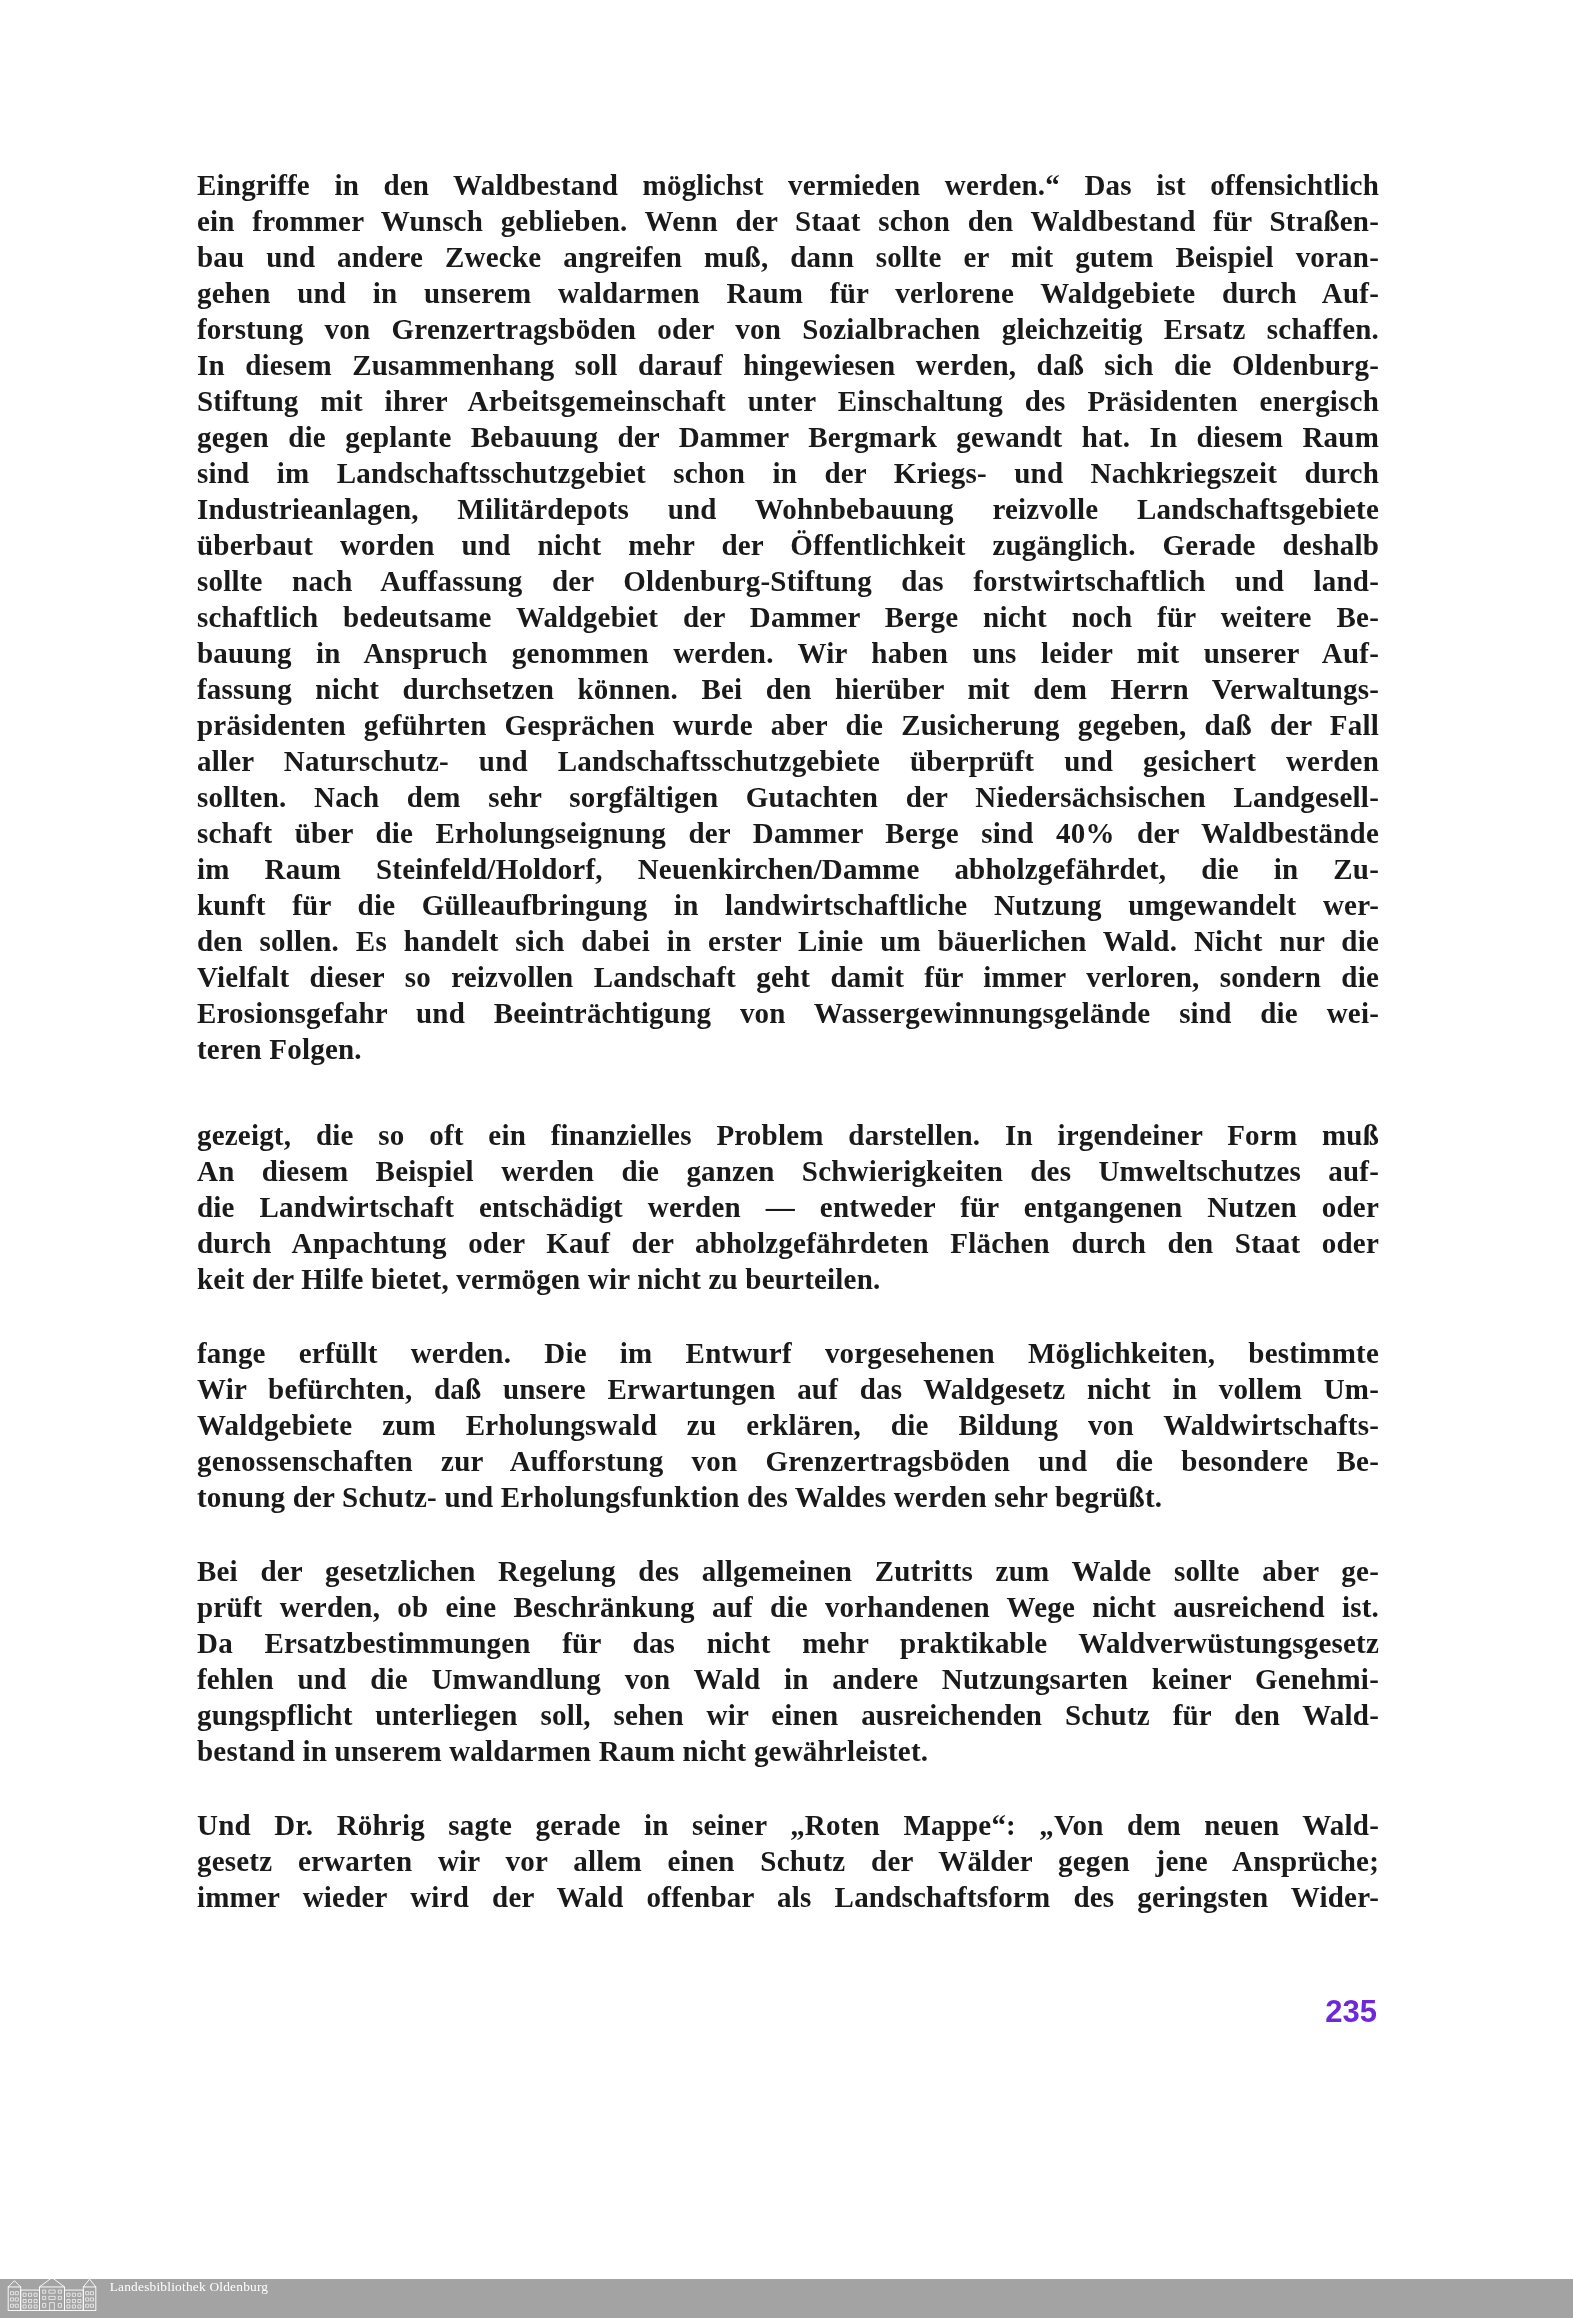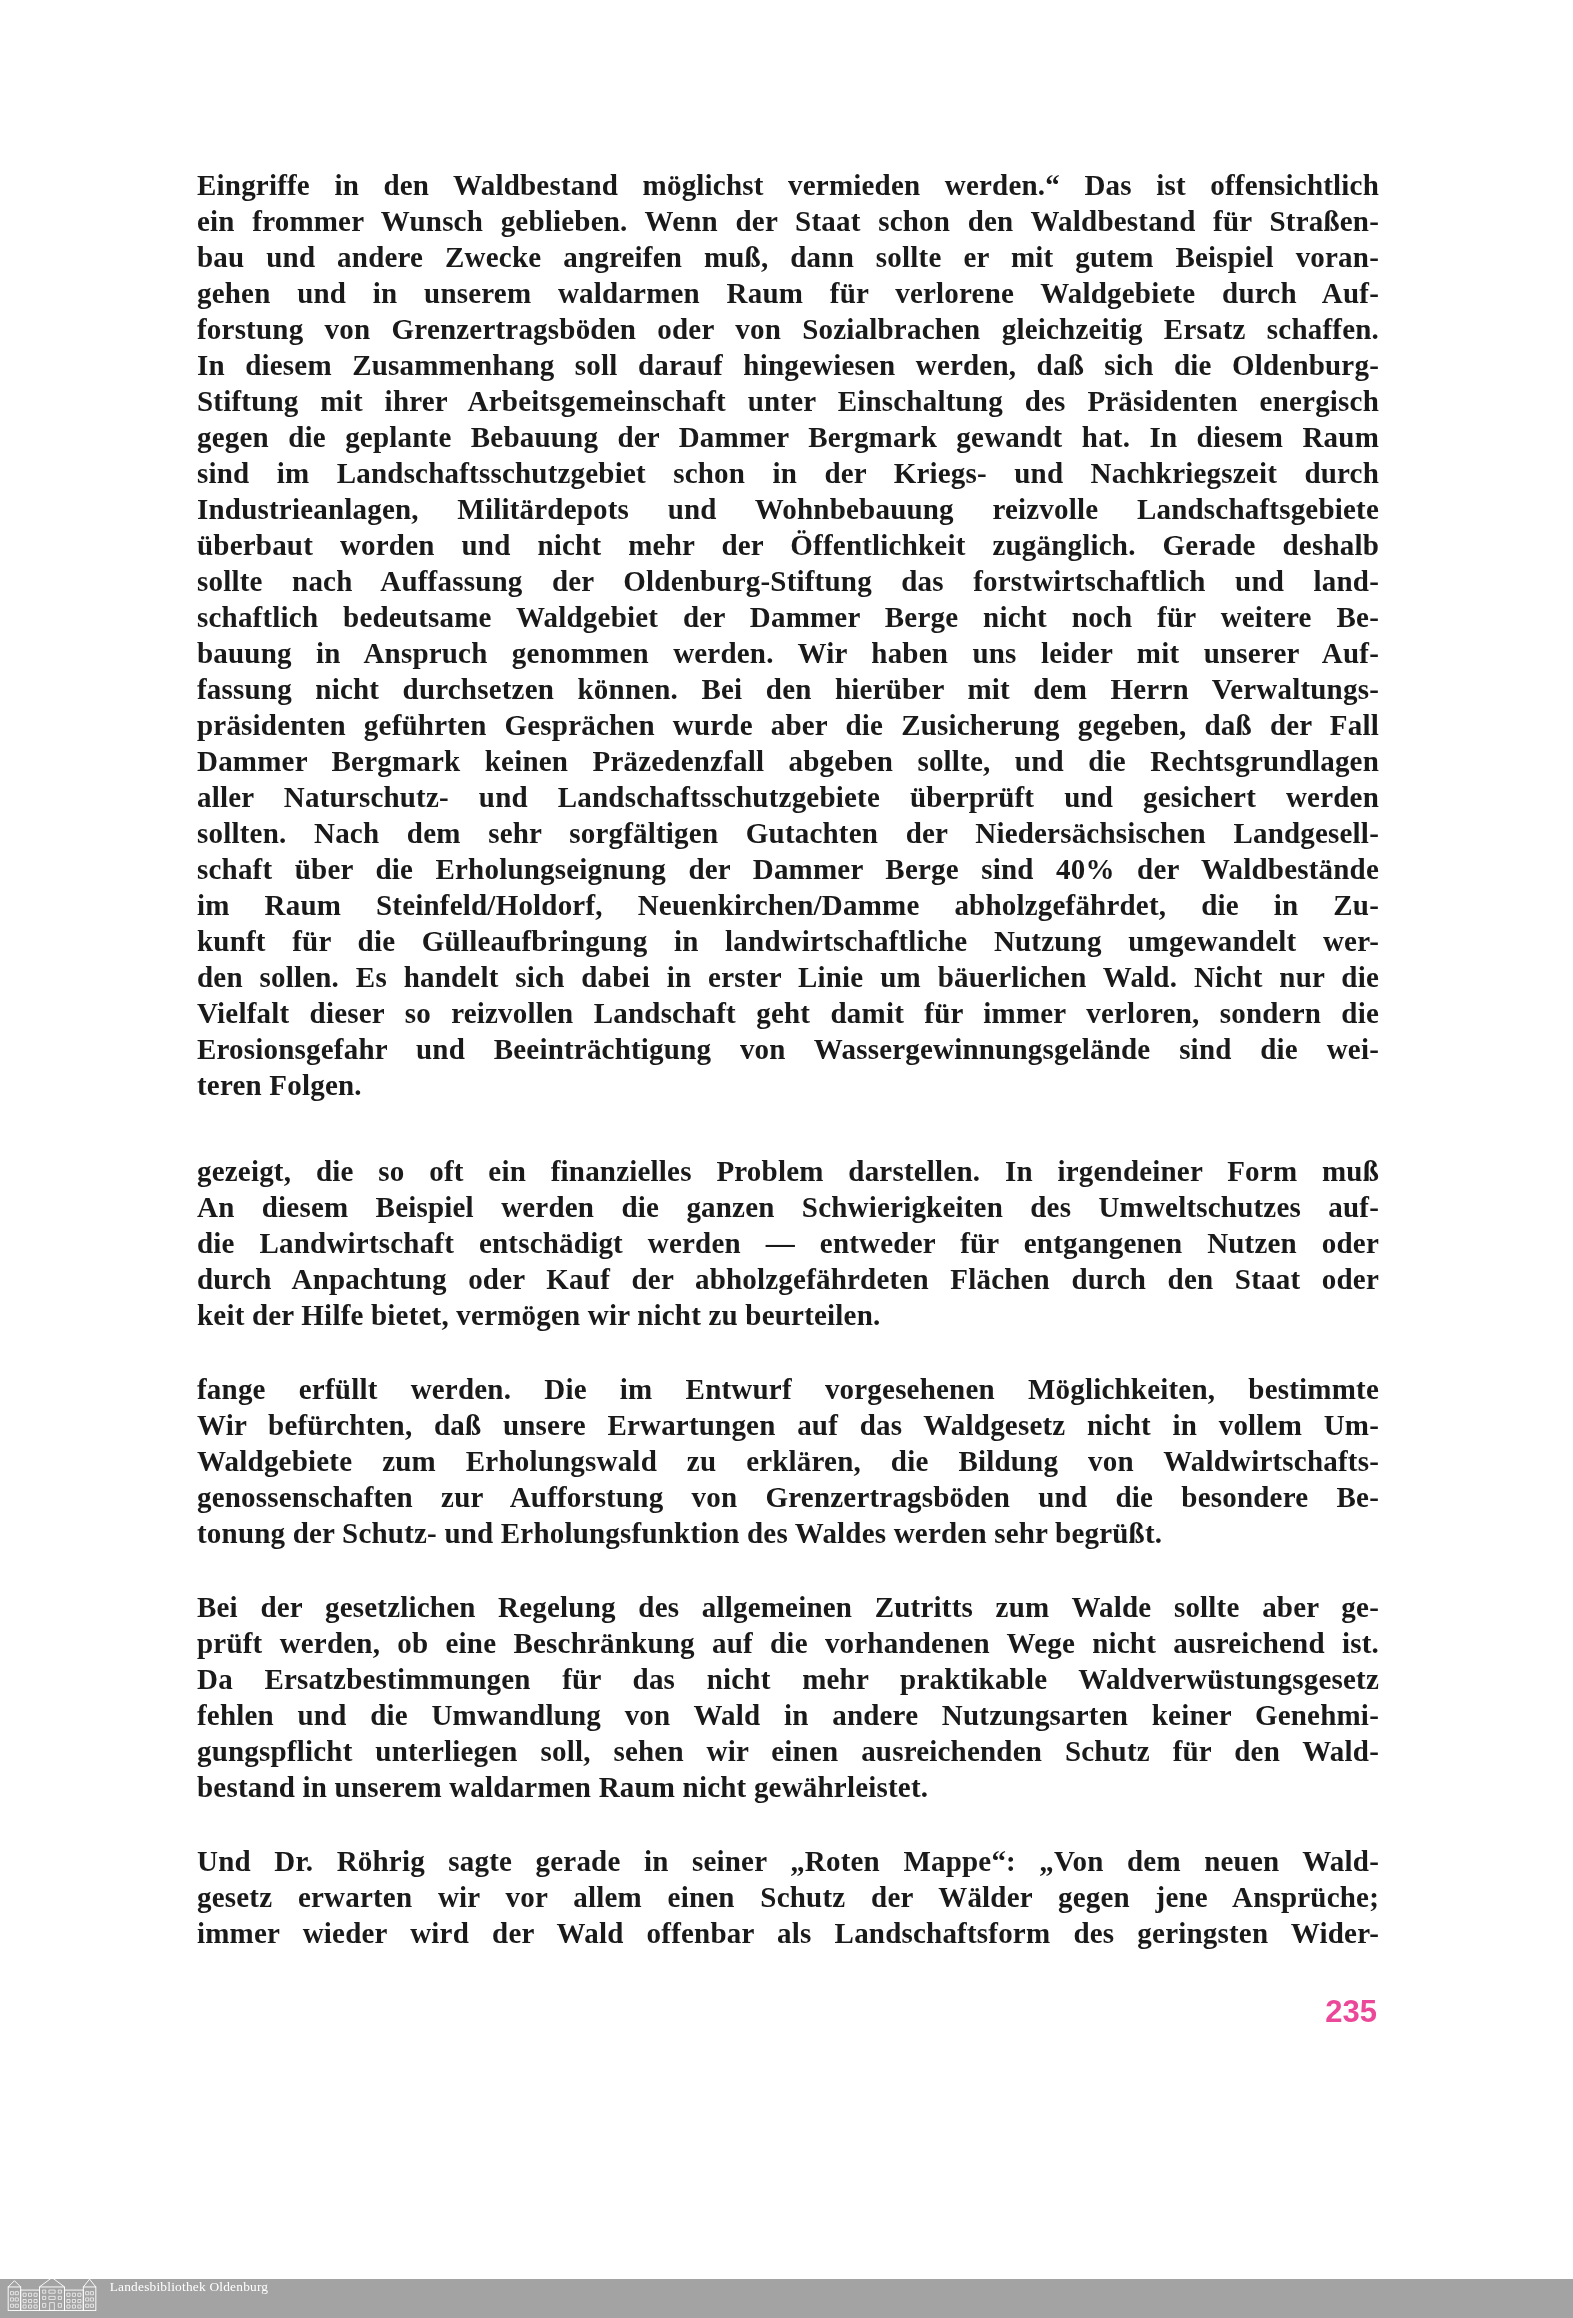--- a/index.html
+++ b/index.html
@@ -49,21 +49,21 @@
   .gap-2 { height: 38px; }
   .gap-3 { height: 38px; }
   .gap-4 { height: 38px; }
   .page-number {
     position: absolute;
     right: 197px;
     top: 1994px;
     font-size: 31px;
     font-weight: bold;
     font-family: "Liberation Sans", "DejaVu Sans", sans-serif;
-    color: #ec4899;
+    color: #6d28d9;
   }
   .footer-bar {
     position: absolute;
     left: 0;
     top: 2279px;
     width: 1574px;
     height: 39px;
     background: #a3a3a3;
     display: flex;
     align-items: flex-start;
@@ -97,21 +97,20 @@
     <span class="line"><span class="line-inner">Stiftung mit ihrer Arbeitsgemeinschaft unter Einschaltung des Präsidenten energisch</span></span>
     <span class="line"><span class="line-inner">gegen die geplante Bebauung der Dammer Bergmark gewandt hat. In diesem Raum</span></span>
     <span class="line"><span class="line-inner">sind im Landschaftsschutzgebiet schon in der Kriegs- und Nachkriegszeit durch</span></span>
     <span class="line"><span class="line-inner">Industrieanlagen, Militärdepots und Wohnbebauung reizvolle Landschaftsgebiete</span></span>
     <span class="line"><span class="line-inner">überbaut worden und nicht mehr der Öffentlichkeit zugänglich. Gerade deshalb</span></span>
     <span class="line"><span class="line-inner">sollte nach Auffassung der Oldenburg-Stiftung das forstwirtschaftlich und land-</span></span>
     <span class="line"><span class="line-inner">schaftlich bedeutsame Waldgebiet der Dammer Berge nicht noch für weitere Be-</span></span>
     <span class="line"><span class="line-inner">bauung in Anspruch genommen werden. Wir haben uns leider mit unserer Auf-</span></span>
     <span class="line"><span class="line-inner">fassung nicht durchsetzen können. Bei den hierüber mit dem Herrn Verwaltungs-</span></span>
     <span class="line"><span class="line-inner">präsidenten geführten Gesprächen wurde aber die Zusicherung gegeben, daß der Fall</span></span>
-    <span class="line"><span class="line-inner">Dammer Bergmark keinen Präzedenzfall abgeben sollte, und die Rechtsgrundlagen</span></span>
     <span class="line"><span class="line-inner">aller Naturschutz- und Landschaftsschutzgebiete überprüft und gesichert werden</span></span>
     <span class="line"><span class="line-inner">sollten. Nach dem sehr sorgfältigen Gutachten der Niedersächsischen Landgesell-</span></span>
     <span class="line"><span class="line-inner">schaft über die Erholungseignung der Dammer Berge sind 40% der Waldbestände</span></span>
     <span class="line"><span class="line-inner">im Raum Steinfeld/Holdorf, Neuenkirchen/Damme abholzgefährdet, die in Zu-</span></span>
     <span class="line"><span class="line-inner">kunft für die Gülleaufbringung in landwirtschaftliche Nutzung umgewandelt wer-</span></span>
     <span class="line"><span class="line-inner">den sollen. Es handelt sich dabei in erster Linie um bäuerlichen Wald. Nicht nur die</span></span>
     <span class="line"><span class="line-inner">Vielfalt dieser so reizvollen Landschaft geht damit für immer verloren, sondern die</span></span>
     <span class="line"><span class="line-inner">Erosionsgefahr und Beeinträchtigung von Wassergewinnungsgelände sind die wei-</span></span>
     <span class="line last"><span class="line-inner">teren Folgen.</span></span>
   </div>

